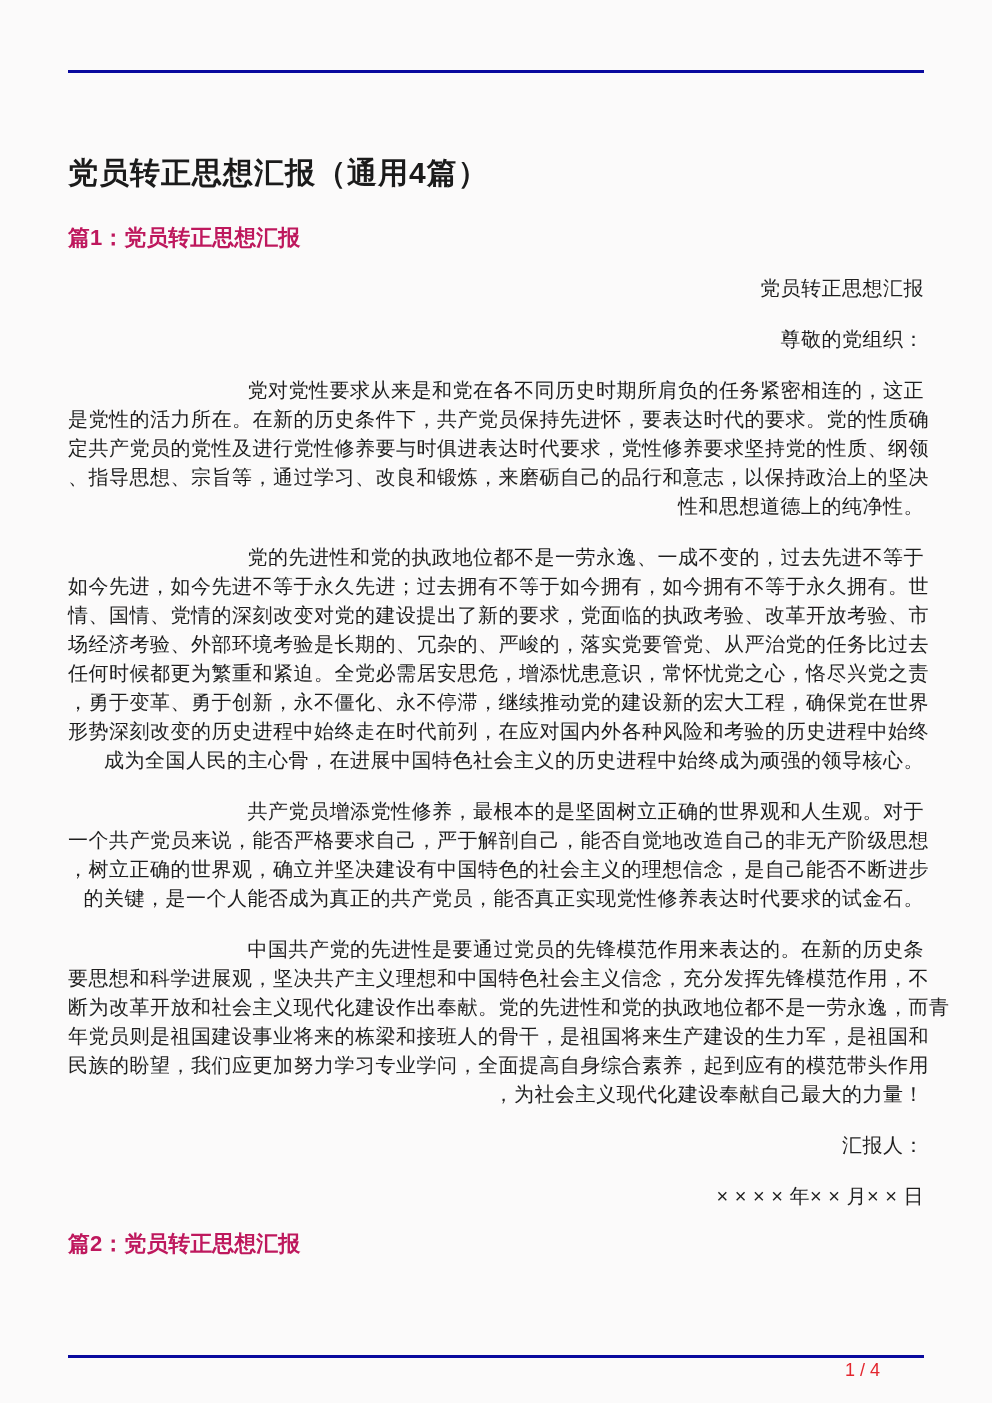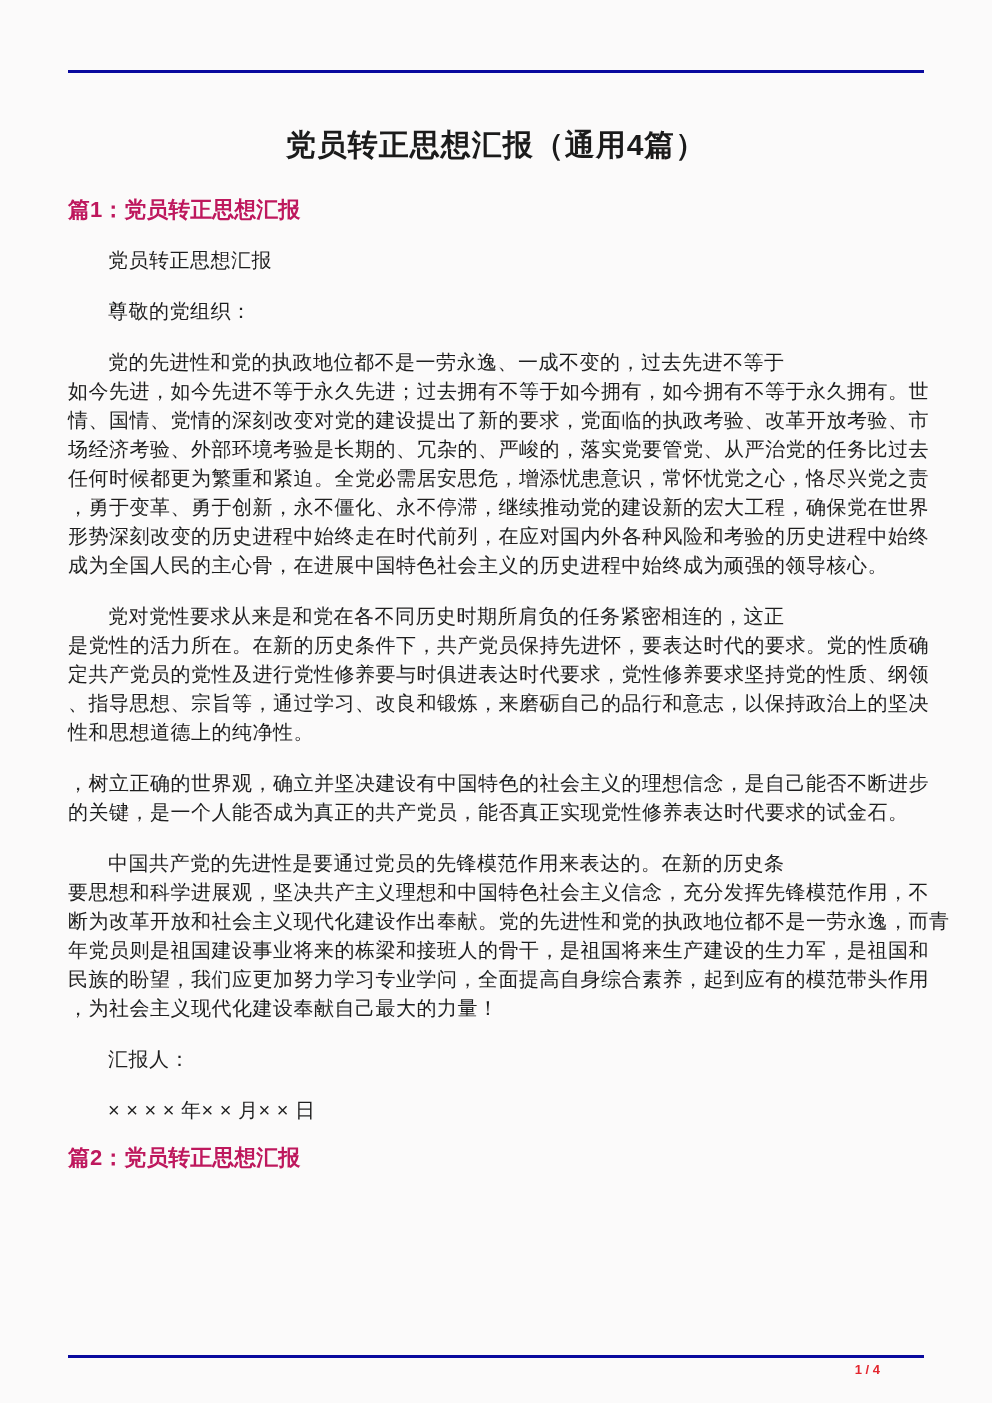--- a/index.html
+++ b/index.html
@@ -19,22 +19,21 @@
   .rule {
     height: 3px;
     background: #0a0a9e;
     margin-left: 68px;
     margin-right: 68px;
   }
   .rule-top {
     margin-top: 70px;
   }
   .doc-title {
-    margin: 54px 68px 0 68px;
-    text-align: center;
+    margin: 82px 68px 0 68px;
     font-size: 30px;
     line-height: 36px;
     font-weight: 700;
     color: #1b1b1b;
     letter-spacing: 1px;
   }
   .content {
     margin: 0 68px;
   }
   .sec-heading {
@@ -49,39 +48,40 @@
   }
   .para {
     margin-top: 22px;
     font-size: 20px;
     line-height: 29px;
     color: #1e1e1e;
   }
   .para .line {
     white-space: nowrap;
     letter-spacing: 0.5px;
+    text-align: right;
   }
   .para .line.indent {
     padding-left: 40px;
   }
   .footer-rule {
     position: absolute;
     left: 68px;
     right: 68px;
     top: 1355px;
     height: 3px;
     background: #0a0a9e;
   }
   .page-number {
     position: absolute;
     top: 1359px;
     right: 112px;
-    font-size: 13px;
+    font-size: 18px;
     line-height: 22px;
-    font-weight: 700;
+    font-weight: 400;
     color: #e3262e;
   }
 </style>
 </head>
 <body>
 
 <div class="page">
 
   <div class="rule rule-top"></div>
 
@@ -89,37 +89,39 @@
 
   <div class="content" id="doc-blocks">
       <div class="sec-heading">篇1：党员转正思想汇报</div>
       <div class="para">
         <div class="line indent">党员转正思想汇报</div>
       </div>
       <div class="para">
         <div class="line indent">尊敬的党组织：</div>
       </div>
       <div class="para">
+        <div class="line indent">党对党性要求从来是和党在各不同历史时期所肩负的任务紧密相连的，这正</div>
+        <div class="line">是党性的活力所在。在新的历史条件下，共产党员保持先进怀，要表达时代的要求。党的性质确</div>
+        <div class="line">定共产党员的党性及进行党性修养要与时俱进表达时代要求，党性修养要求坚持党的性质、纲领</div>
+        <div class="line">、指导思想、宗旨等，通过学习、改良和锻炼，来磨砺自己的品行和意志，以保持政治上的坚决</div>
+        <div class="line">性和思想道德上的纯净性。</div>
+      </div>
+      <div class="para">
         <div class="line indent">党的先进性和党的执政地位都不是一劳永逸、一成不变的，过去先进不等于</div>
         <div class="line">如今先进，如今先进不等于永久先进；过去拥有不等于如今拥有，如今拥有不等于永久拥有。世</div>
         <div class="line">情、国情、党情的深刻改变对党的建设提出了新的要求，党面临的执政考验、改革开放考验、市</div>
         <div class="line">场经济考验、外部环境考验是长期的、冗杂的、严峻的，落实党要管党、从严治党的任务比过去</div>
         <div class="line">任何时候都更为繁重和紧迫。全党必需居安思危，增添忧患意识，常怀忧党之心，恪尽兴党之责</div>
         <div class="line">，勇于变革、勇于创新，永不僵化、永不停滞，继续推动党的建设新的宏大工程，确保党在世界</div>
         <div class="line">形势深刻改变的历史进程中始终走在时代前列，在应对国内外各种风险和考验的历史进程中始终</div>
         <div class="line">成为全国人民的主心骨，在进展中国特色社会主义的历史进程中始终成为顽强的领导核心。</div>
       </div>
       <div class="para">
-        <div class="line indent">党对党性要求从来是和党在各不同历史时期所肩负的任务紧密相连的，这正</div>
-        <div class="line">是党性的活力所在。在新的历史条件下，共产党员保持先进怀，要表达时代的要求。党的性质确</div>
-        <div class="line">定共产党员的党性及进行党性修养要与时俱进表达时代要求，党性修养要求坚持党的性质、纲领</div>
-        <div class="line">、指导思想、宗旨等，通过学习、改良和锻炼，来磨砺自己的品行和意志，以保持政治上的坚决</div>
-        <div class="line">性和思想道德上的纯净性。</div>
-      </div>
-      <div class="para">
+        <div class="line indent">共产党员增添党性修养，最根本的是坚固树立正确的世界观和人生观。对于</div>
+        <div class="line">一个共产党员来说，能否严格要求自己，严于解剖自己，能否自觉地改造自己的非无产阶级思想</div>
         <div class="line">，树立正确的世界观，确立并坚决建设有中国特色的社会主义的理想信念，是自己能否不断进步</div>
         <div class="line">的关键，是一个人能否成为真正的共产党员，能否真正实现党性修养表达时代要求的试金石。</div>
       </div>
       <div class="para">
         <div class="line indent">中国共产党的先进性是要通过党员的先锋模范作用来表达的。在新的历史条</div>
         <div class="line">要思想和科学进展观，坚决共产主义理想和中国特色社会主义信念，充分发挥先锋模范作用，不</div>
         <div class="line">断为改革开放和社会主义现代化建设作出奉献。党的先进性和党的执政地位都不是一劳永逸，而青</div>
         <div class="line">年党员则是祖国建设事业将来的栋梁和接班人的骨干，是祖国将来生产建设的生力军，是祖国和</div>
         <div class="line">民族的盼望，我们应更加努力学习专业学问，全面提高自身综合素养，起到应有的模范带头作用</div>
         <div class="line">，为社会主义现代化建设奉献自己最大的力量！</div>

